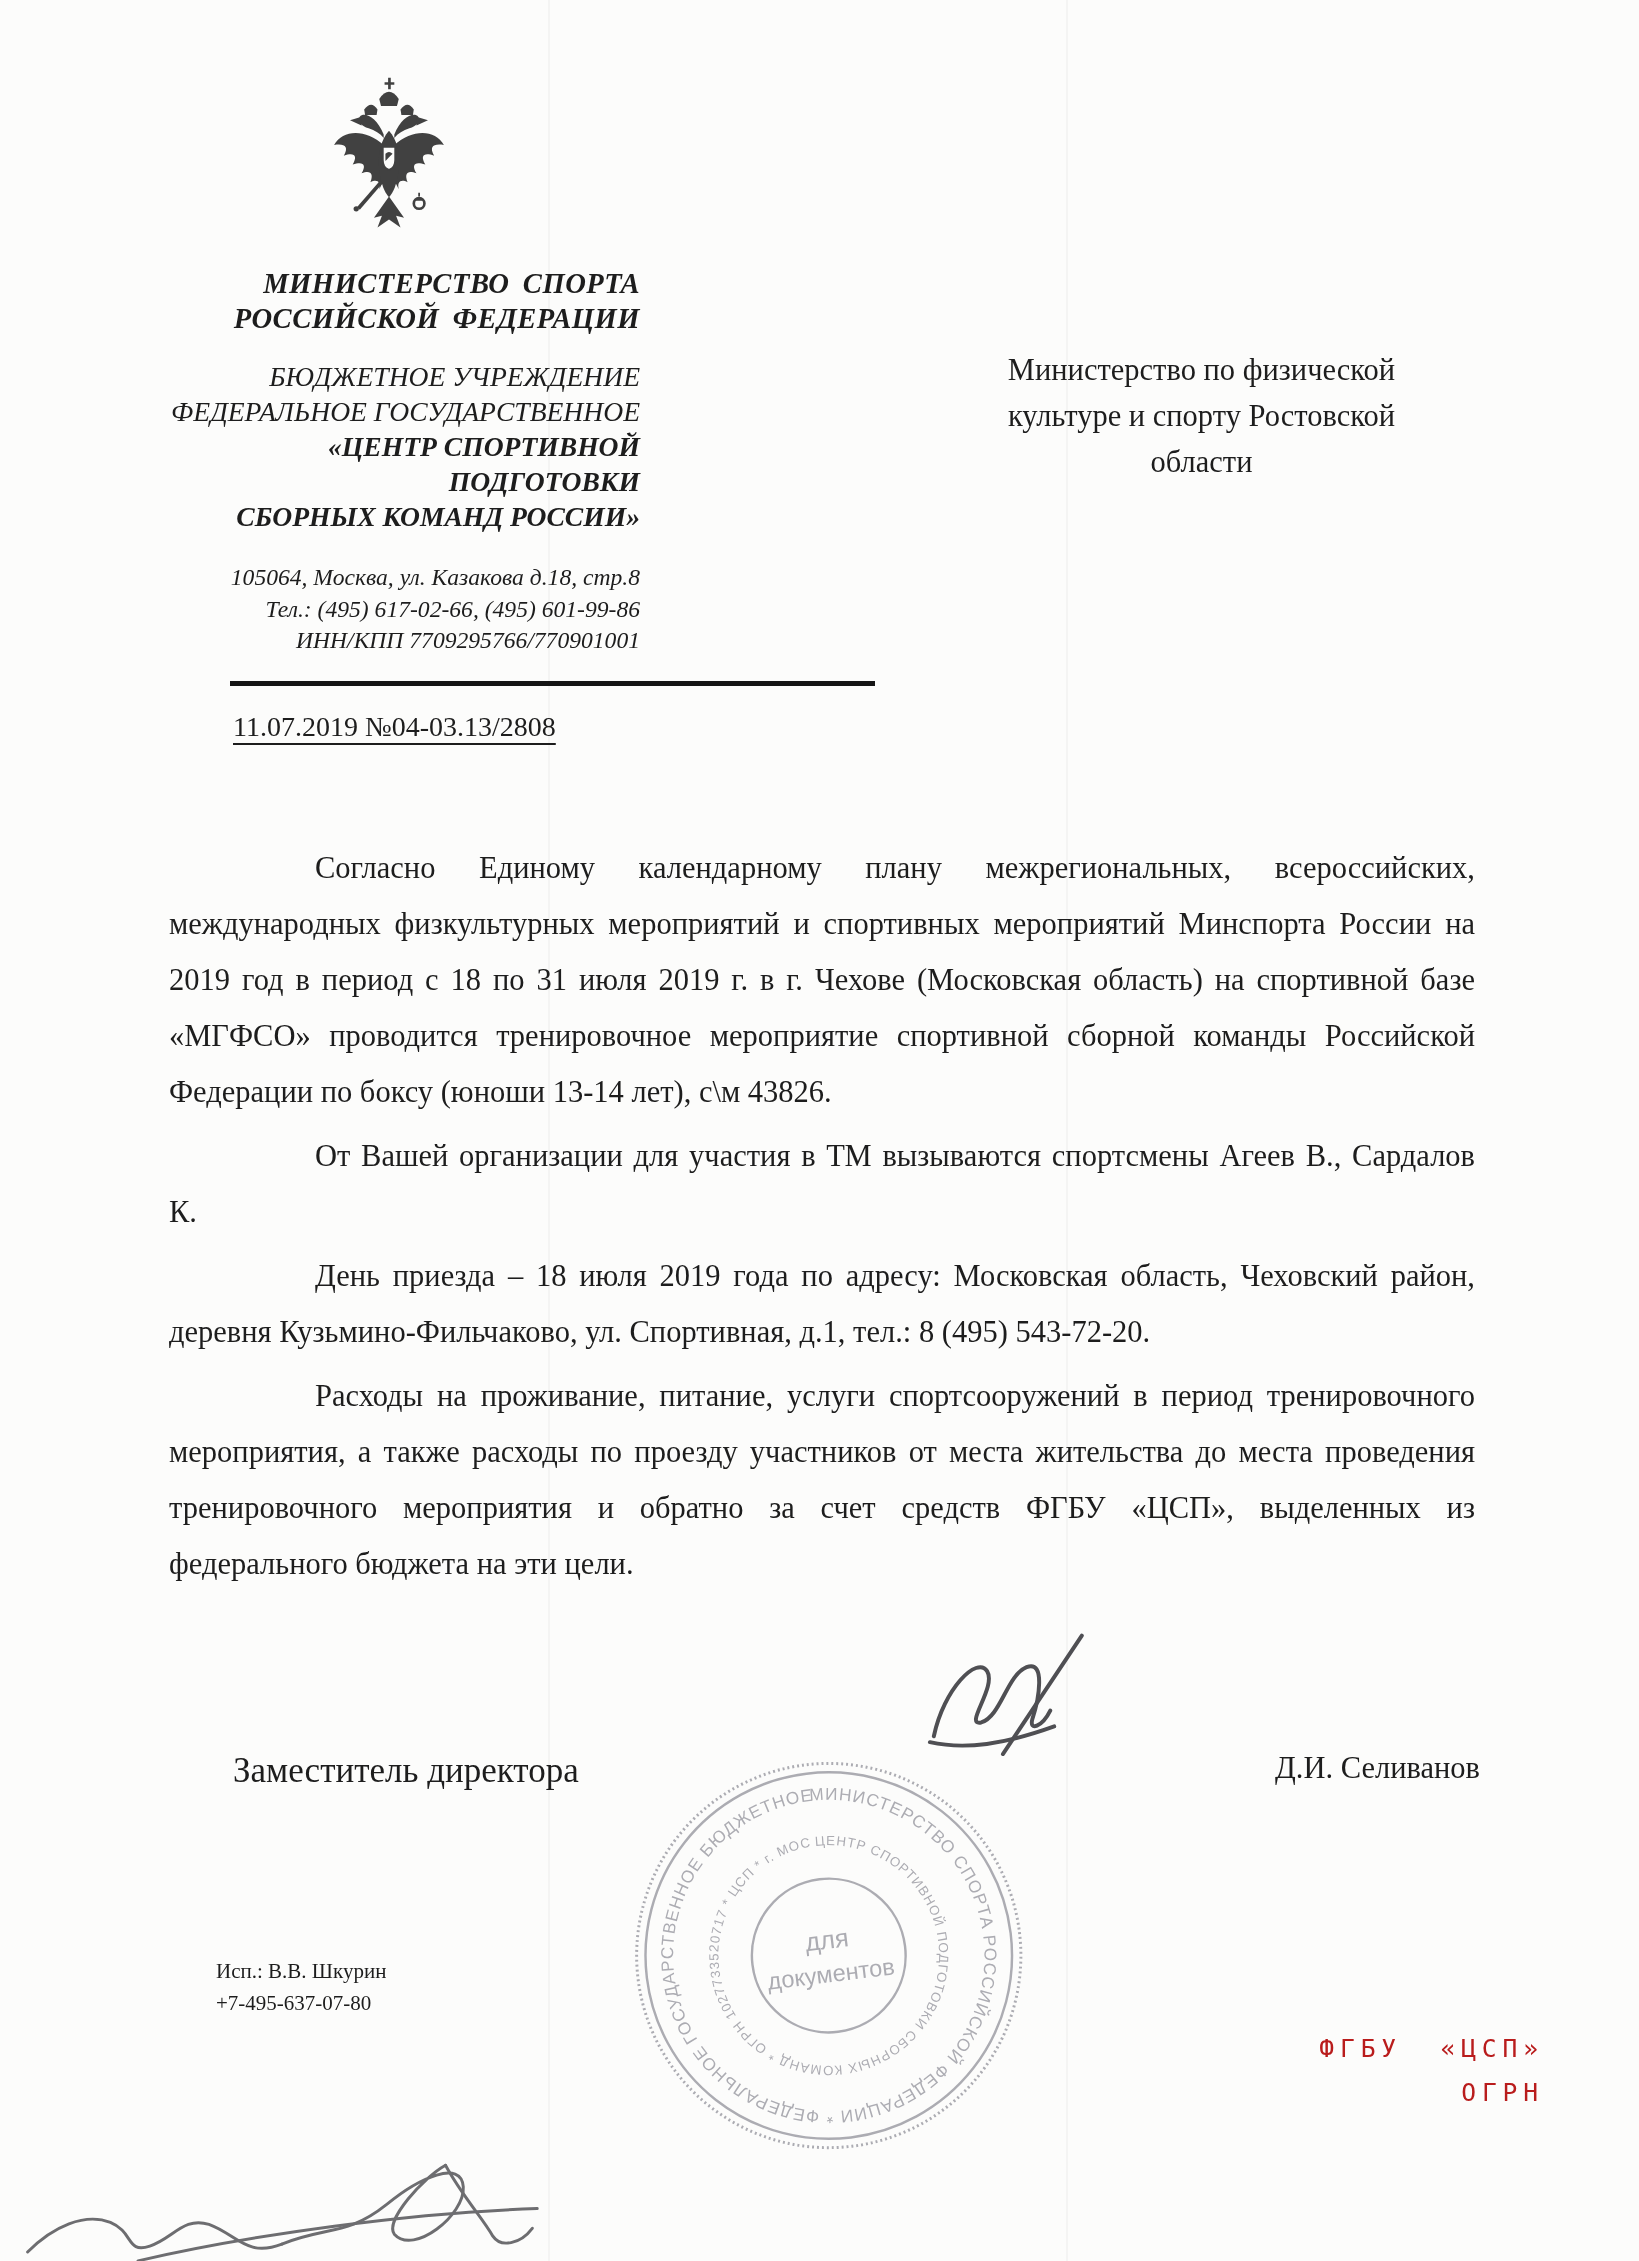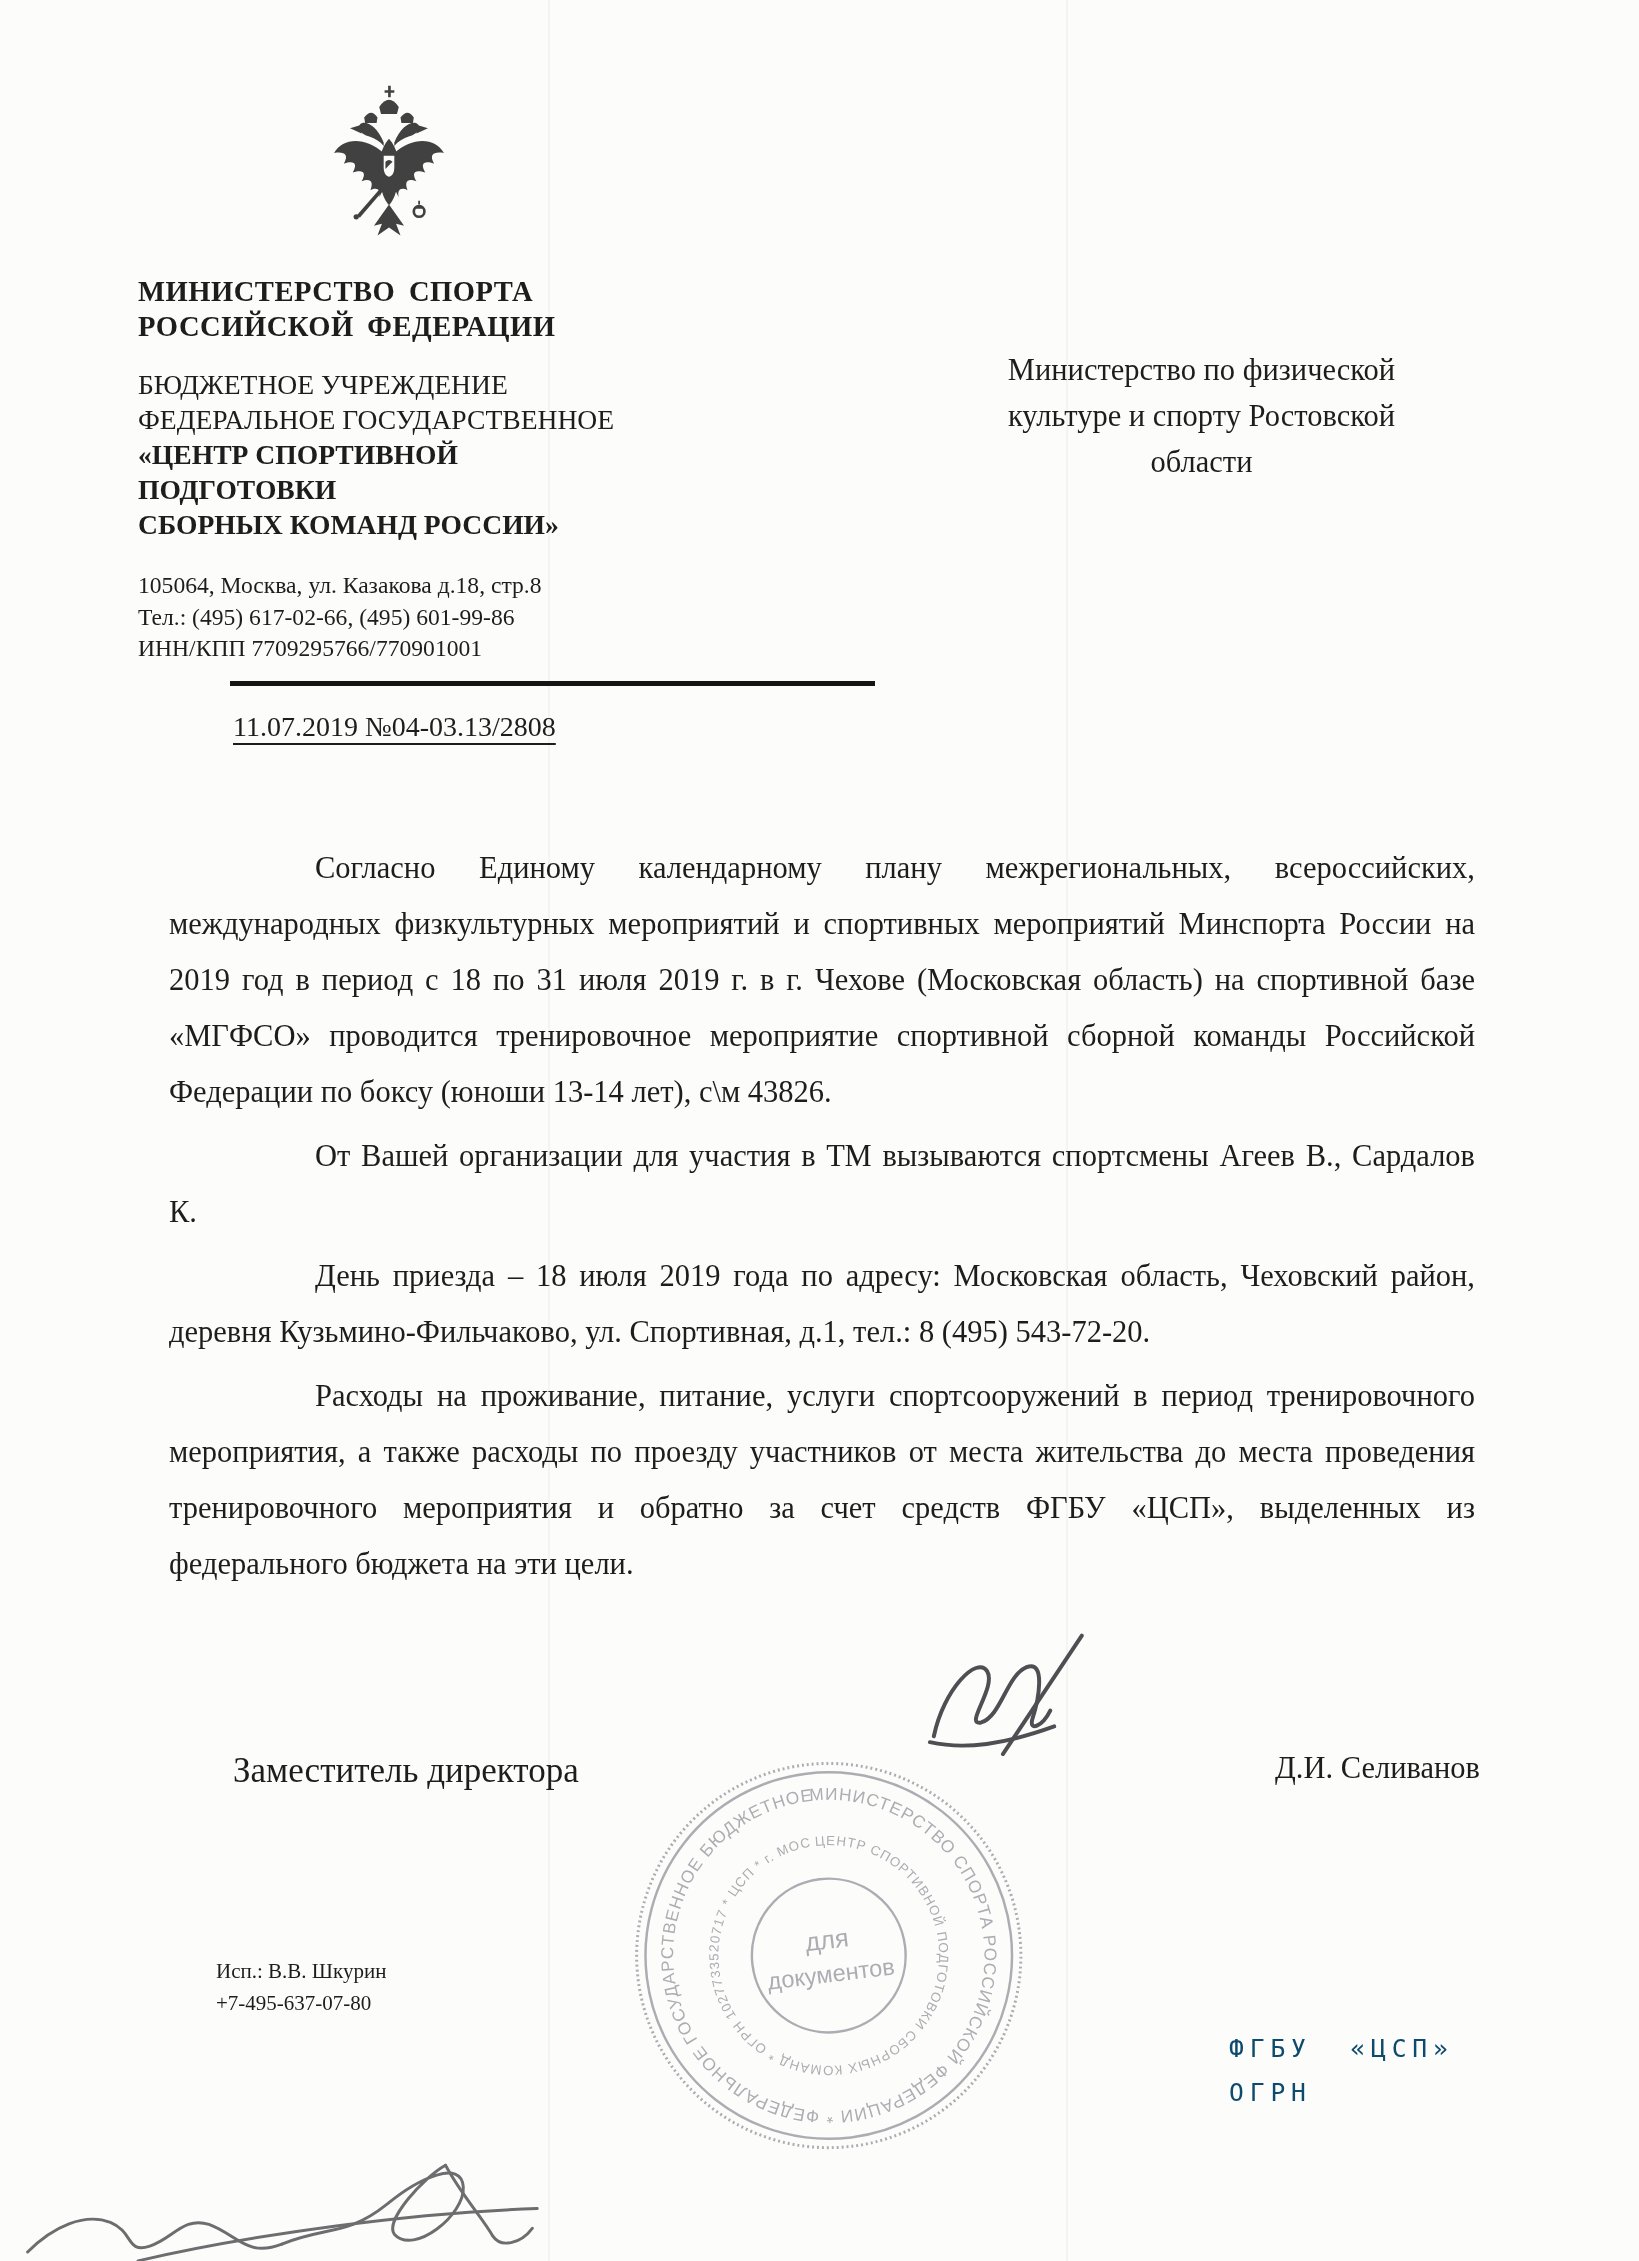--- a/index.html
+++ b/index.html
@@ -11,22 +11,23 @@
     color:#1d1d1d;
     overflow:hidden;
   }
   
   .fold{position:absolute;top:0;bottom:0;width:2px;background:rgba(90,90,90,0.05);}
   .fold.f1{left:548px;}
   .fold.f2{left:1066px;}
 
   
   .letterhead{
-    position:absolute;left:138px;top:81px;width:502px;
-    text-align:left;
+    position:absolute;left:138px;top:73px;width:502px;
+    text-align:right;
+    font-style:italic;
   }
   .emblem{display:block;margin:0 auto;}
   .ministry{margin-top:9.9px;font-weight:bold;font-size:28.6px;line-height:35px;letter-spacing:0.5px;}
   .ministry div{word-spacing:5.9px;}
   .org{margin-top:23.6px;font-size:27.6px;line-height:35px;}
   .org .bold{font-weight:bold;}
   .addr{margin-top:27.6px;font-size:23.6px;line-height:31.5px;}
 
   
   .recipient{
@@ -56,21 +57,21 @@
   .executor{position:absolute;left:216px;top:1956px;font-size:21px;line-height:31.5px;}
 
   
   .stamp{position:absolute;left:617px;top:1724px;opacity:.82;transform:rotate(-7deg);}
   .dir-sign{position:absolute;left:847px;top:1606px;}
   .bottom-sign{position:absolute;left:0px;top:2098px;}
 
   
   .postal{
     position:absolute;left:1229px;top:2027px;width:315px;
-    text-align:left;color:#0c4a6e;
+    text-align:right;color:#b91c1c;
     font-family:"DejaVu Sans Mono", monospace;
     font-size:24.6px;line-height:44px;letter-spacing:5.9px;
   }
   .postal .l1{word-spacing:17.7px;}
 </style>
 </head>
 <body>
 
 <div class="page">
 

